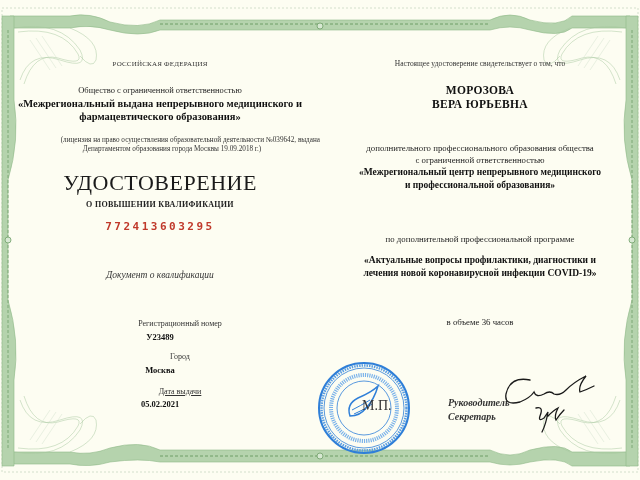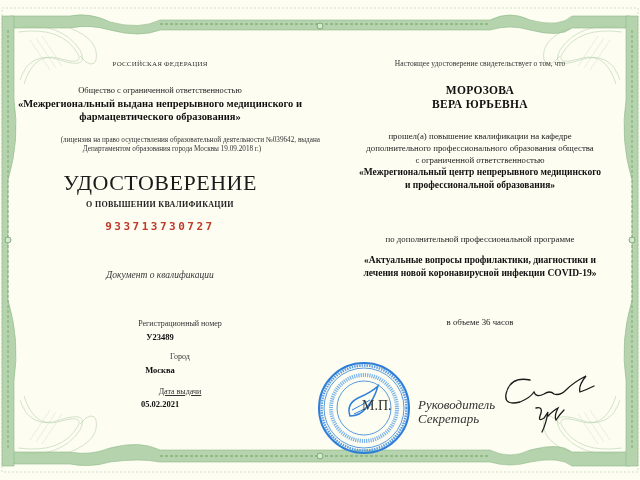--- a/index.html
+++ b/index.html
@@ -26,21 +26,21 @@
   .label { font-size: 8px; color: #333; padding-left: 40px; }
   .value { font-size: 8.5px; font-weight: bold; color: #111; }
 
   .intro { font-size: 7.5px; color: #333; }
   .name { font-size: 11.5px; font-weight: bold; color: #111; letter-spacing: 0.3px; }
   .body-text { font-size: 8.8px; color: #222; }
   .body-bold { font-size: 9.5px; font-weight: bold; color: #111; }
 
   .stamp { position: absolute; left: 316px; top: 360px; width: 96px; height: 96px; }
   .mp { position: absolute; left: 362px; top: 398px; font-size: 14px; color: #333; }
-  .role { position: absolute; left: 418px; font-size: 13px; font-style: italic; color: #333; }
+  .role { position: absolute; left: 448px; font-size: 10px; font-style: italic; color: #333; font-weight: bold; }
   .sig { position: absolute; }
 </style>
 </head>
 <body>
 
 <div class="page">
 
   <svg class="frame" viewBox="0 0 640 480">
     <rect x="0" y="0" width="640" height="480" fill="#fdfdf2"></rect>
 
@@ -95,37 +95,36 @@
   <div class="col col-left">
     <div class="t small-caps" style="top:60px;">РОССИЙСКАЯ ФЕДЕРАЦИЯ</div>
     <div class="t org-plain" style="top:86px;">Общество с ограниченной ответственностью</div>
     <div class="t org-bold" style="top:98px;">«Межрегиональный выдана непрерывного медицинского и</div>
     <div class="t org-bold" style="top:111px;">фармацевтического образования»</div>
     <div class="t license" style="top:136px;text-align:right;">(лицензия на право осуществления образовательной деятельности №039642, выдана</div>
     <div class="t license" style="top:145px;padding-left:24px;">Департаментом образования города Москвы 19.09.2018 г.)</div>
 
     <div class="t title" style="top:170px;">УДОСТОВЕРЕНИЕ</div>
     <div class="t subtitle" style="top:200px;font-weight:bold;">О ПОВЫШЕНИИ КВАЛИФИКАЦИИ</div>
-    <div class="t serial" style="top:221px;">933713730727</div>
+    <div class="t serial" style="top:221px;">772413603295</div>
     <div class="t italic-note" style="top:270px;">Документ о квалификации</div>
 
     <div class="t label" style="top:319px;">Регистрационный номер</div>
     <div class="t value" style="top:333px;">У23489</div>
     <div class="t label" style="top:352px;">Город</div>
     <div class="t value" style="top:366px;">Москва</div>
     <div class="t label" style="top:387px;text-decoration:underline;">Дата выдачи</div>
     <div class="t value" style="top:400px;">05.02.2021</div>
   </div>
 
   <div class="col col-right">
     <div class="t intro" style="top:60px;">Настоящее удостоверение свидетельствует о том, что</div>
     <div class="t name" style="top:84px;">МОРОЗОВА</div>
     <div class="t name" style="top:98px;">ВЕРА ЮРЬЕВНА</div>
 
-    <div class="t body-text" style="top:131px;">прошел(а) повышение квалификации на кафедре</div>
     <div class="t body-text" style="top:143px;">дополнительного профессионального образования общества</div>
     <div class="t body-text" style="top:155px;">с ограниченной ответственностью</div>
     <div class="t body-bold" style="top:167px;">«Межрегиональный центр непрерывного медицинского</div>
     <div class="t body-bold" style="top:180px;">и профессиональной образования»</div>
 
     <div class="t body-text" style="top:234px;">по дополнительной профессиональной программе</div>
     <div class="t body-bold" style="top:255px;">«Актуальные вопросы профилактики, диагностики и</div>
     <div class="t body-bold" style="top:268px;">лечения новой коронавирусной инфекции COVID-19»</div>
 
     <div class="t body-text" style="top:317px;">в объеме 36 часов</div>

